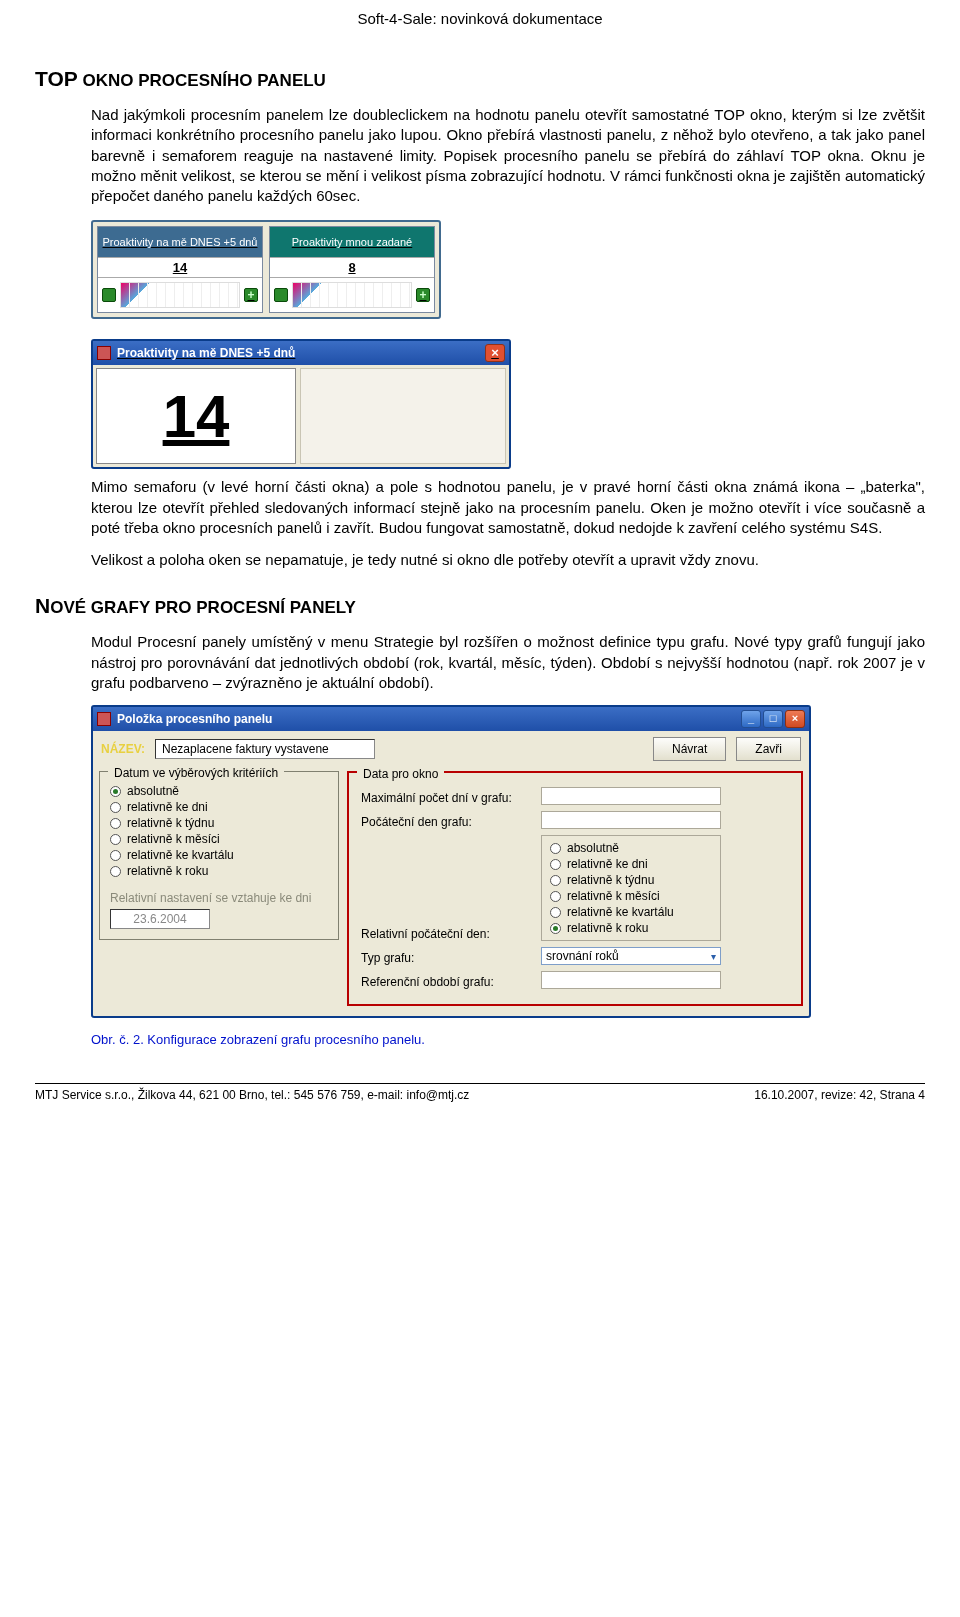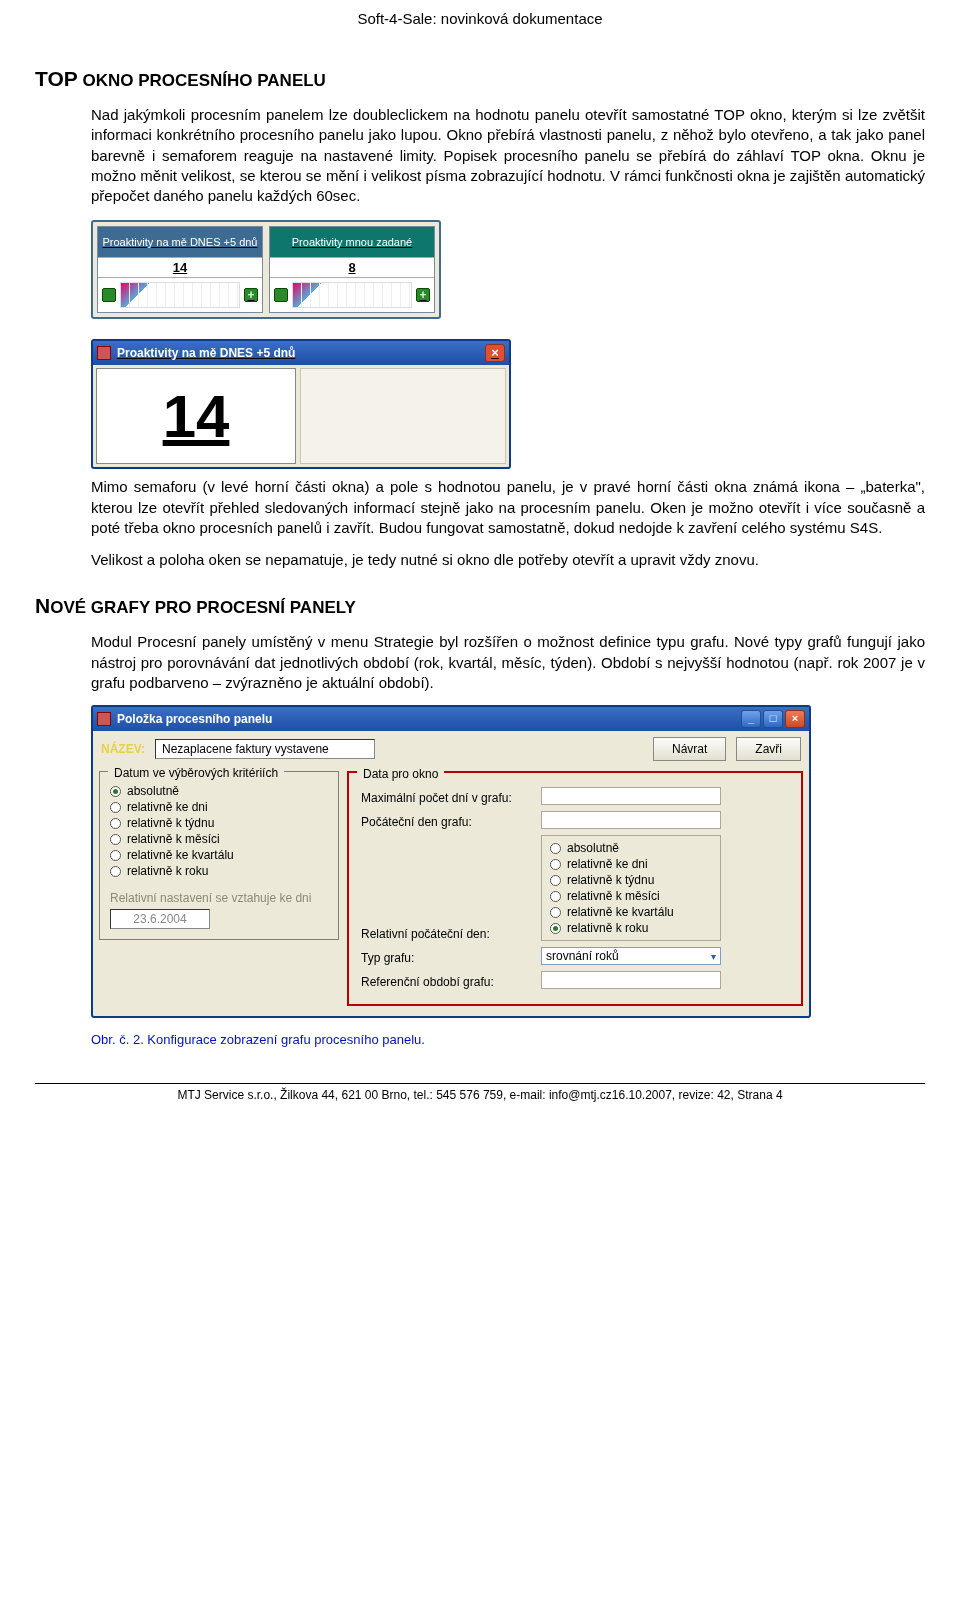--- a/index.html
+++ b/index.html
@@ -250,21 +250,21 @@
   }
   .combo .caret { color:#2b5fab; font-size:10px;}
   .empty-field {
     background:#fff; border:1px solid #aca899; width:180px; height:18px;
   }
   
   .doc-footer {
     border-top: 1px solid #000;
     margin-top: 36px;
     padding-top: 4px;
-    display:flex; justify-content:center;
+    display:flex; justify-content:space-between;
     font-size: 12px;
   }
 </style>
 </head>
 <body>
 
 <div class="page">
 
   <div class="doc-header">Soft-4-Sale: novinková dokumentace</div>
 

